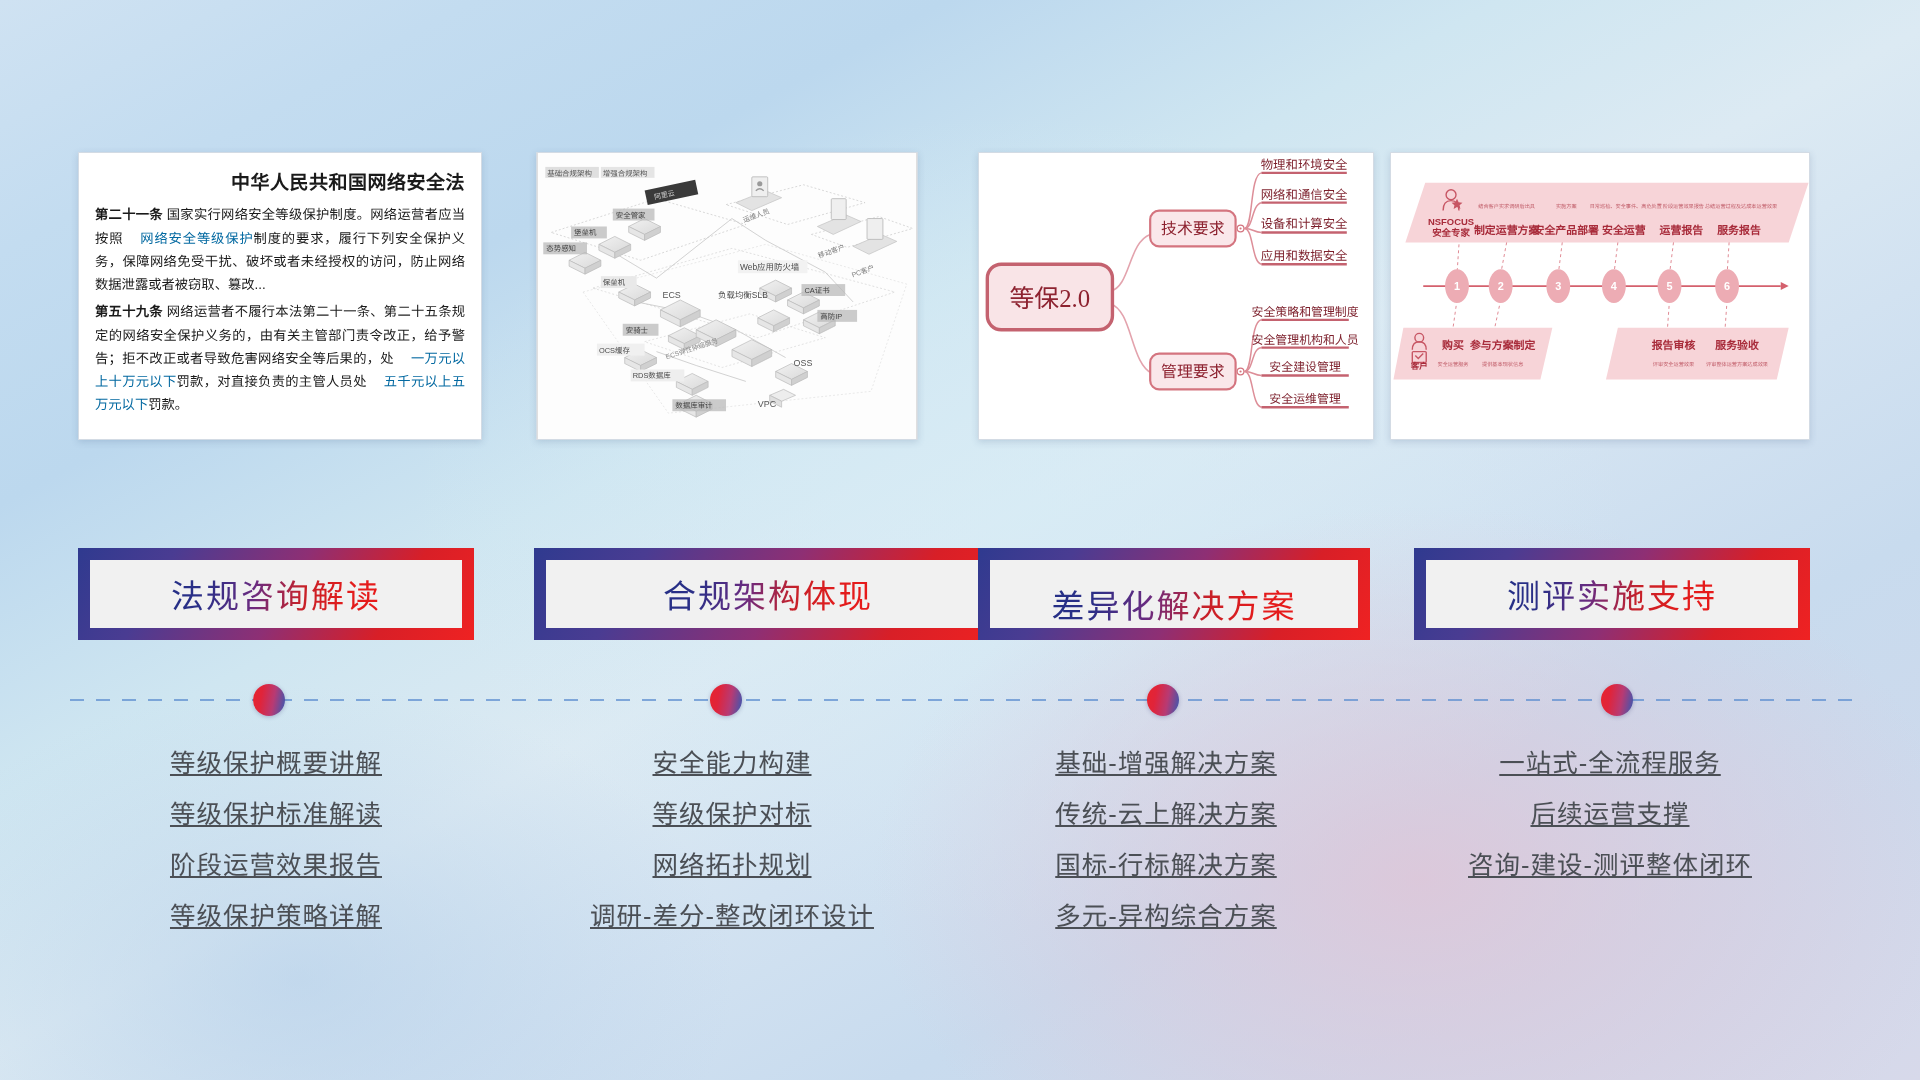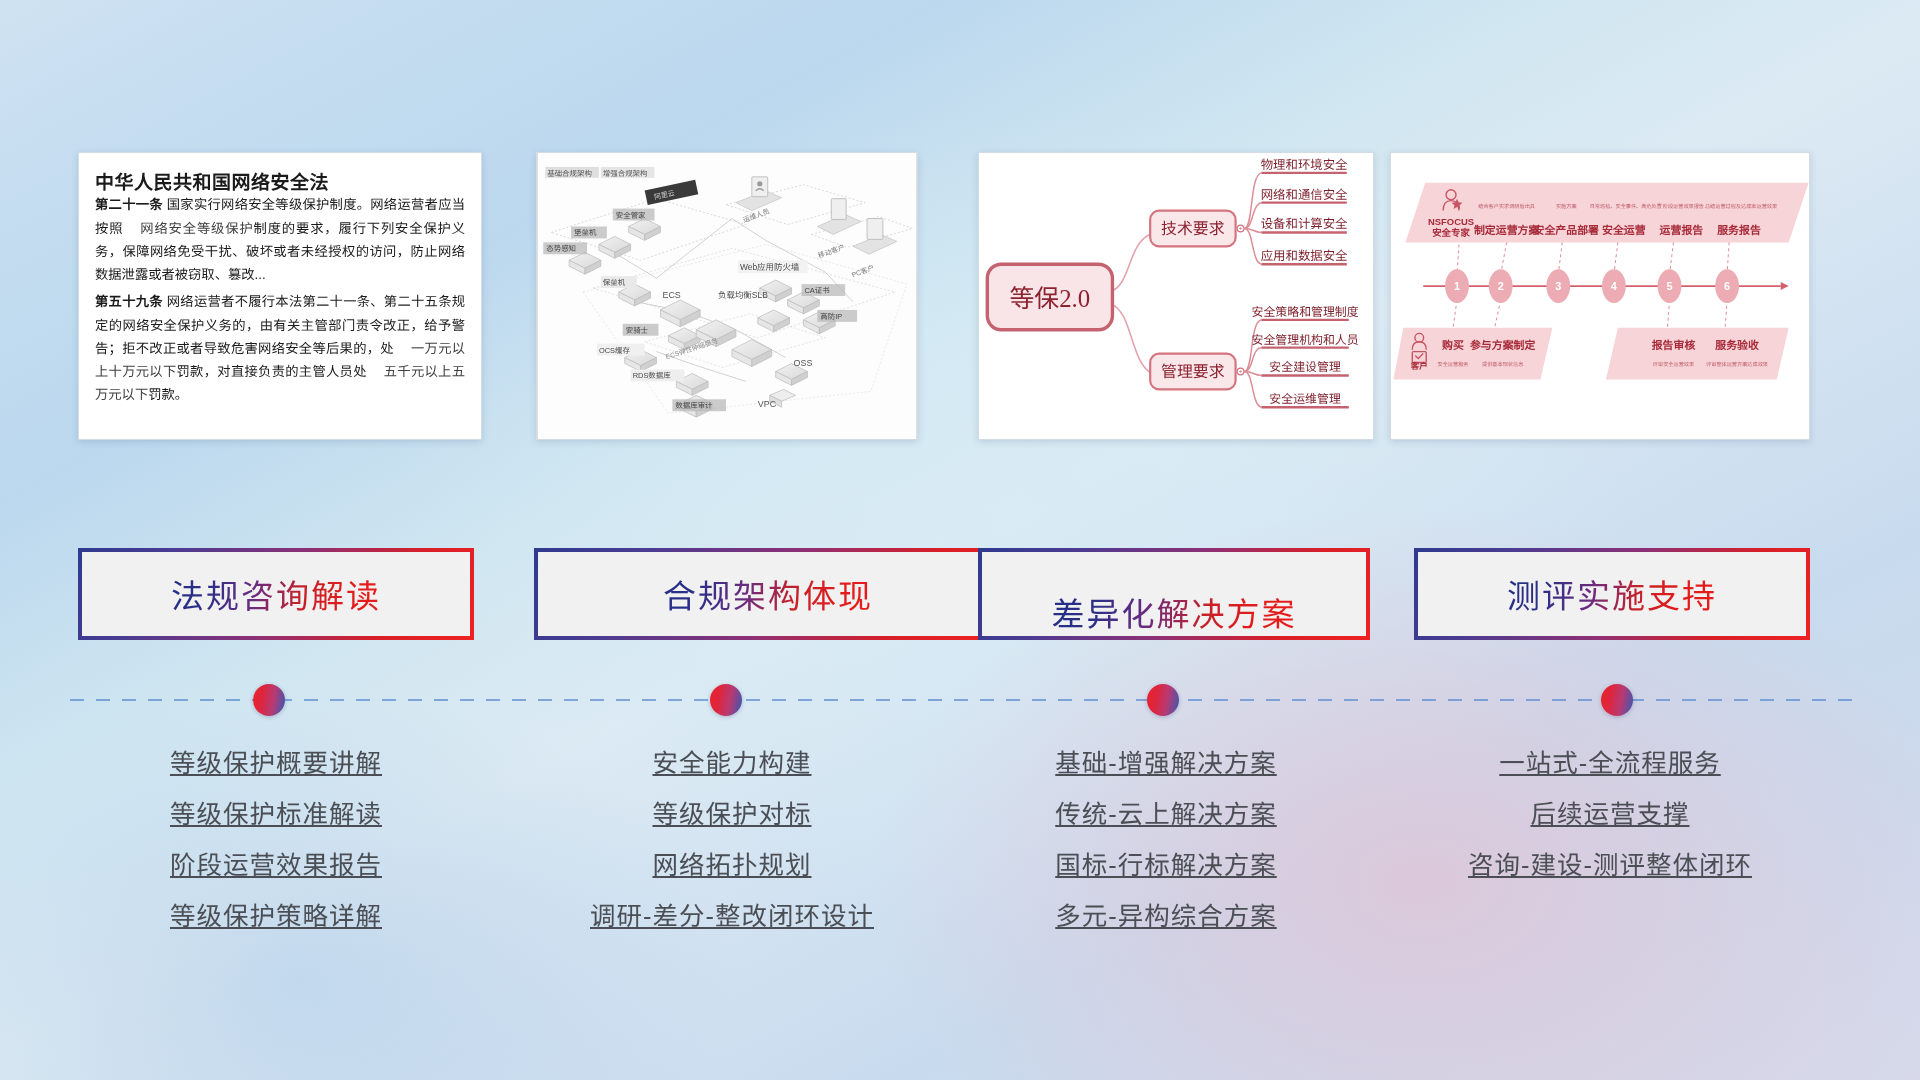--- a/index.html
+++ b/index.html
@@ -54,33 +54,34 @@
   .card-2 { left: 536px;  width: 382px; height: 288px; }
   .card-3 { left: 978px;  width: 396px; height: 288px; }
   .card-4 { left: 1390px; width: 420px; height: 288px; }
 
   
   .law {
     padding: 14px 16px 10px 16px;
     color: #1a1a1a;
   }
   .law-title {
-    text-align: left;
+    text-align: right;
     font-size: 19px;
     font-weight: bold;
     letter-spacing: 0.5px;
+    margin-bottom: 10px;
   }
   .law-p {
     font-size: 13.3px;
     line-height: 1.72;
     text-align: justify;
     margin-bottom: 5px;
   }
   .law-p b { font-weight: bold; font-family: Liberation Mono, monospace; }
-  .law-red { color: #404040; padding-left: 17px; }
+  .law-red { color: #0369a1; padding-left: 17px; }
 
   
   .arch { position: relative; width: 100%; height: 100%; background: #a3a3a3; text-decoration: underline; }
   .arch svg { display: block; width: 100%; height: 100%; }
 
   
   .mindmap { position: relative; width: 100%; height: 100%; background: #ffffff; }
   .mindmap svg { display: block; width: 100%; height: 100%; }
 
   
@@ -91,21 +92,21 @@
   .titles-row { position: absolute; top: 548px; left: 0; width: 1920px; height: 92px; }
 
   .title-box {
     position: absolute;
     top: 0;
     height: 92px;
     background: #f1f1f1;
     display: flex;
     align-items: center;
     justify-content: center;
-    padding: 2px;
+    padding: 10px;
     background-image:
       linear-gradient(#f1f1f1, #f1f1f1),
       linear-gradient(120deg, #2f3a8f 0%, #4a3c92 22%, #8e2f74 52%, #d81f27 78%, #ef2222 100%);
     background-origin: border-box;
     background-clip: content-box, border-box;
     border: 2px solid transparent;
   }
   .tb-1 { left: 78px;   width: 396px; }
   .tb-2 { left: 534px;  width: 468px; }
   .tb-3 { left: 978px;  width: 392px; align-items: flex-end; }

